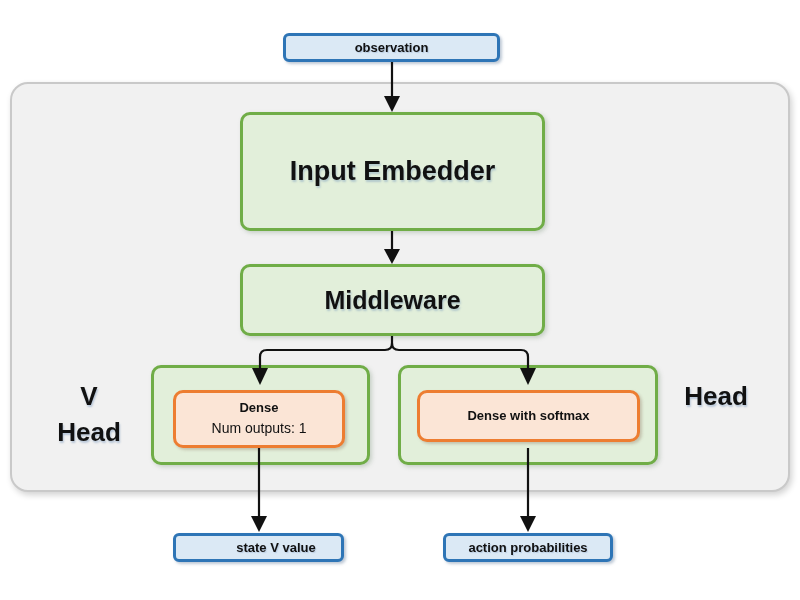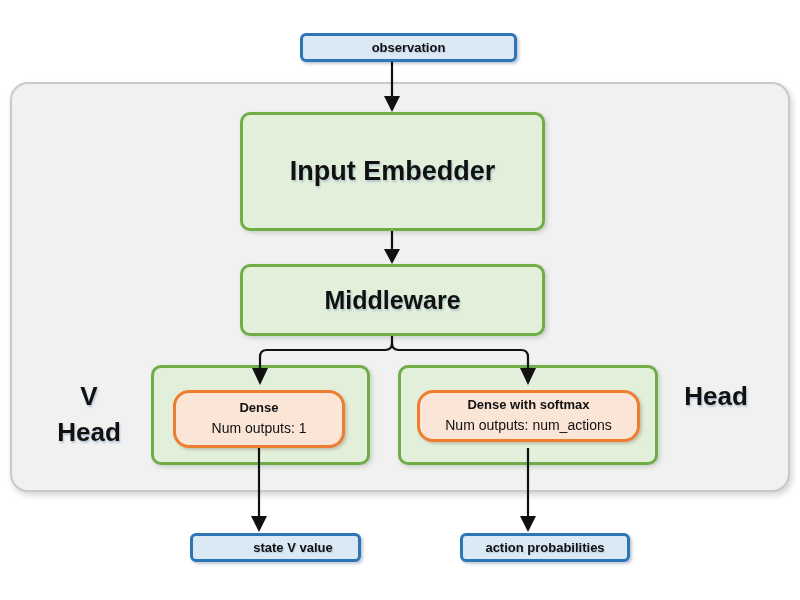--- a/index.html
+++ b/index.html
@@ -21,34 +21,33 @@
     box-shadow:2px 3px 6px rgba(0,0,0,.18);
   }
   .node{display:flex;align-items:center;justify-content:center;text-align:center;}
   .blue-node{
     background:var(--blue-fill);
     border:3px solid var(--blue-border);
     border-radius:6px;
     font-weight:bold;font-size:13px;
     box-shadow:2px 2px 3px rgba(110,135,165,.45);
     text-shadow:1px 1px 1px rgba(120,150,190,.35);
-    margin-left:17px;
   }
   .green-node{
     background:var(--green-fill);
     border:3px solid var(--green-border);
     border-radius:10px;
     font-weight:bold;
     box-shadow:2px 2px 4px rgba(120,145,120,.35);
     text-shadow:1px 1.5px 2px rgba(110,145,185,.4);
   }
   .orange-node{
     background:var(--orange-fill);
     border:3px solid var(--orange-border);
-    border-radius:16px;
+    border-radius:10px;
     flex-direction:column;line-height:1.45;
     box-shadow:2px 2px 3px rgba(150,130,110,.4);
   }
   .orange-node .t1{font-weight:bold;font-size:13px;}
   .orange-node .t2{font-weight:normal;font-size:14px;}
   .head-label{
     font-weight:bold;font-size:26px;line-height:36px;text-align:center;
     text-shadow:1px 2px 2px rgba(110,145,185,.45);
   }
   .fs-ie{font-size:27px;}
@@ -85,21 +84,20 @@
     <div class="t1">Dense</div>
     <div class="t2">Num outputs: 1</div>
   </div>
 
   <div class="abs head-label" style="left:655px;top:378px;width:122px;">
     <div>Head</div>
   </div>
   <div class="abs node green-node" style="left:398px;top:365px;width:260px;height:100px;"></div>
   <div class="abs node orange-node" style="left:417px;top:390px;width:223px;height:52px;">
     <div class="t1">Dense with softmax</div>
-    <div class="t2">Num outputs: num_actions</div>
   </div>
 
   <div class="abs node blue-node" style="left:173px;top:533px;width:171px;height:29px;padding-left:35px;">
     <span>state V value</span>
   </div>
   <div class="abs node blue-node" style="left:443px;top:533px;width:170px;height:29px;">
     <span>action probabilities</span>
   </div>
 
   <svg class="arrows" viewBox="0 0 800 600" aria-hidden="true">

